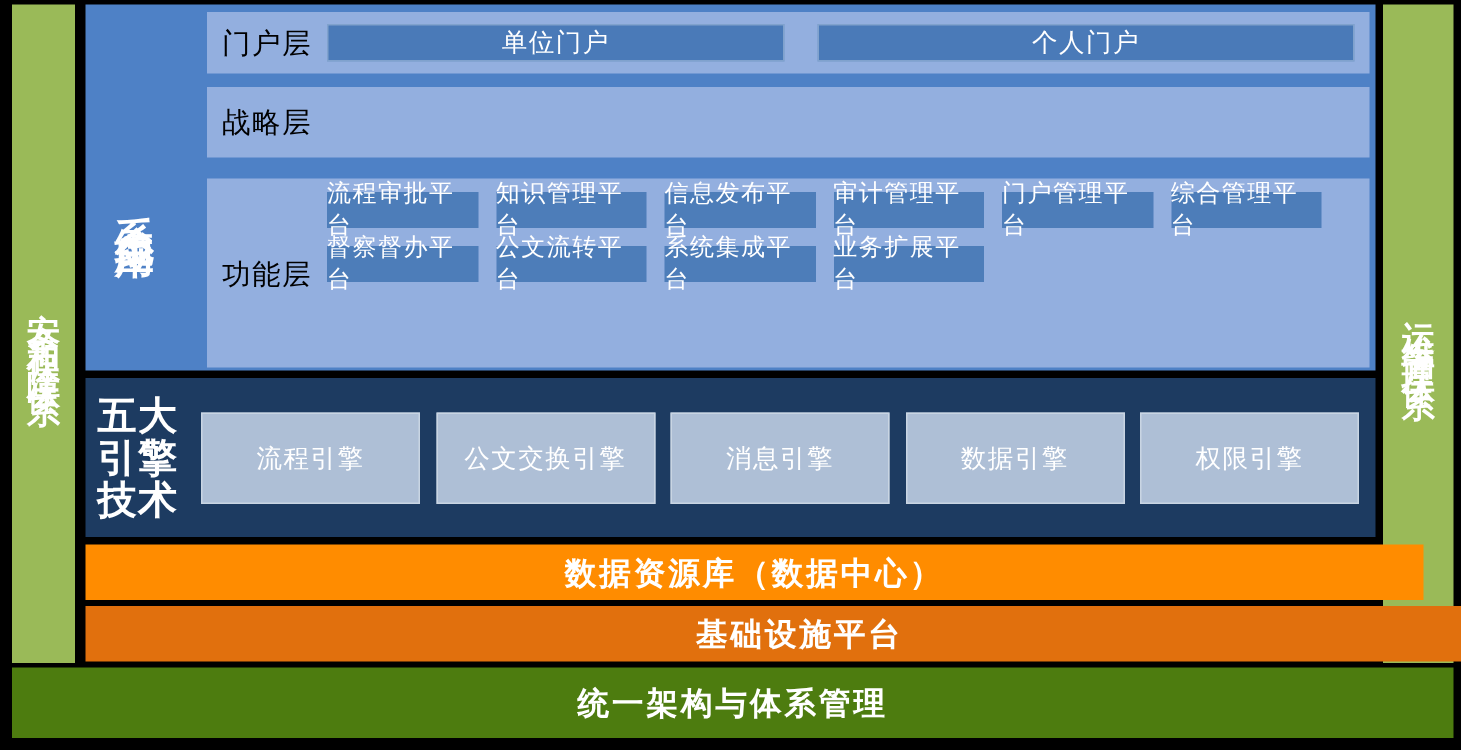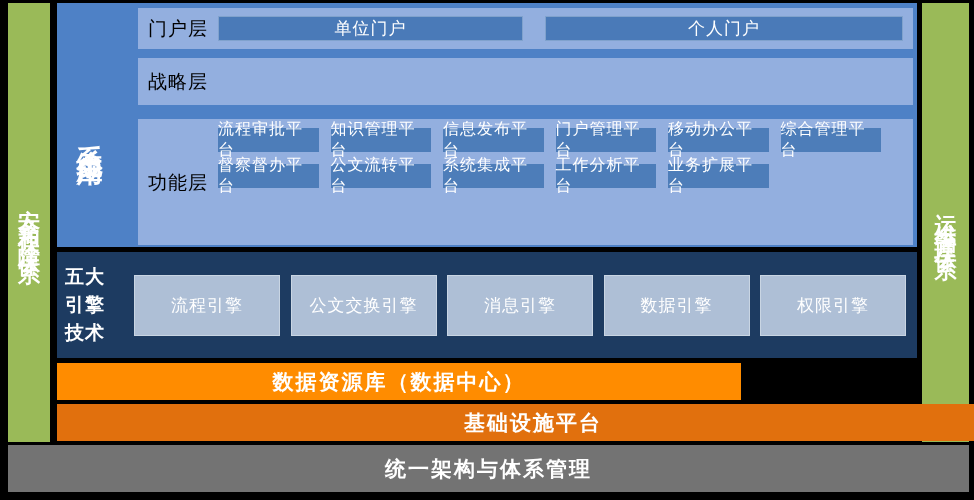--- a/index.html
+++ b/index.html
@@ -53,40 +53,40 @@
   }
   .func-box {
     height: 24px; background: #4d7db9; color: #fff; font-size: 16px; letter-spacing: 1px;
     display: flex; align-items: center; justify-content: center;
   }
 
   
   #engine-panel { left: 57px; top: 252px; width: 860px; height: 106px; background: #1d3b61; }
   #engine-label {
     left: 8px; top: 0; height: 100%; display: flex; flex-direction: column; justify-content: center;
-    color: #fff; font-weight: bold; font-size: 19px; line-height: 28px; letter-spacing: 1px;
+    color: #fff; font-weight: bold; font-size: 26px; line-height: 28px; letter-spacing: 1px;
   }
   #engine-boxes {
     left: 77px; width: 772px; top: 0; height: 100%;
     display: flex; align-items: center; justify-content: space-between;
   }
   .engine-box {
     width: 146px; height: 61px; background: #aebfd6; border: 1px solid #c9d5e3;
     color: #fff; font-size: 17px; letter-spacing: 1px;
     display: flex; align-items: center; justify-content: center; box-sizing: border-box;
   }
 
   
   .h-bar {
     color: #fff; font-weight: bold; font-size: 21px; letter-spacing: 2px;
     display: flex; align-items: center; justify-content: center;
   }
-  #data-bar   { left: 57px; top: 363px; width: 684px; height: 37px; background: #ff8c00; }
+  #data-bar   { left: 57px; top: 363px; width: 892px; height: 37px; background: #ff8c00; }
   #infra-bar  { left: 57px; top: 404px; width: 952px; height: 37px; background: #e1700d; }
-  #bottom-bar { left: 8px;  top: 445px; width: 961px; height: 47px; background: #737373; }
+  #bottom-bar { left: 8px;  top: 445px; width: 961px; height: 47px; background: #4d7c0f; }
 </style>
 </head>
 <body>
 
 <div id="left-bar" class="abs sidebar">
   <span class="v-text">安全和保障体系</span>
 </div>
 
 <div id="right-bar" class="abs sidebar">
   <span class="v-text">运维管理体系</span>
@@ -110,27 +110,26 @@
     <div class="app-row row-strategy">
       <div class="row-label">战略层</div>
     </div>
 
     <div class="app-row row-function">
       <div class="row-label">功能层</div>
       <div class="func-grid">
         <div class="func-box">流程审批平台</div>
         <div class="func-box">知识管理平台</div>
         <div class="func-box">信息发布平台</div>
+        <div class="func-box">审计管理平台</div>
         <div class="func-box">门户管理平台</div>
-        <div class="func-box">移动办公平台</div>
         <div class="func-box">综合管理平台</div>
         <div class="func-box">督察督办平台</div>
         <div class="func-box">公文流转平台</div>
         <div class="func-box">系统集成平台</div>
-        <div class="func-box">工作分析平台</div>
         <div class="func-box">业务扩展平台</div>
       </div>
     </div>
 
   </div>
 </div>
 
 <div id="engine-panel" class="abs">
   <div id="engine-label" class="abs">
     <span>五大</span>

